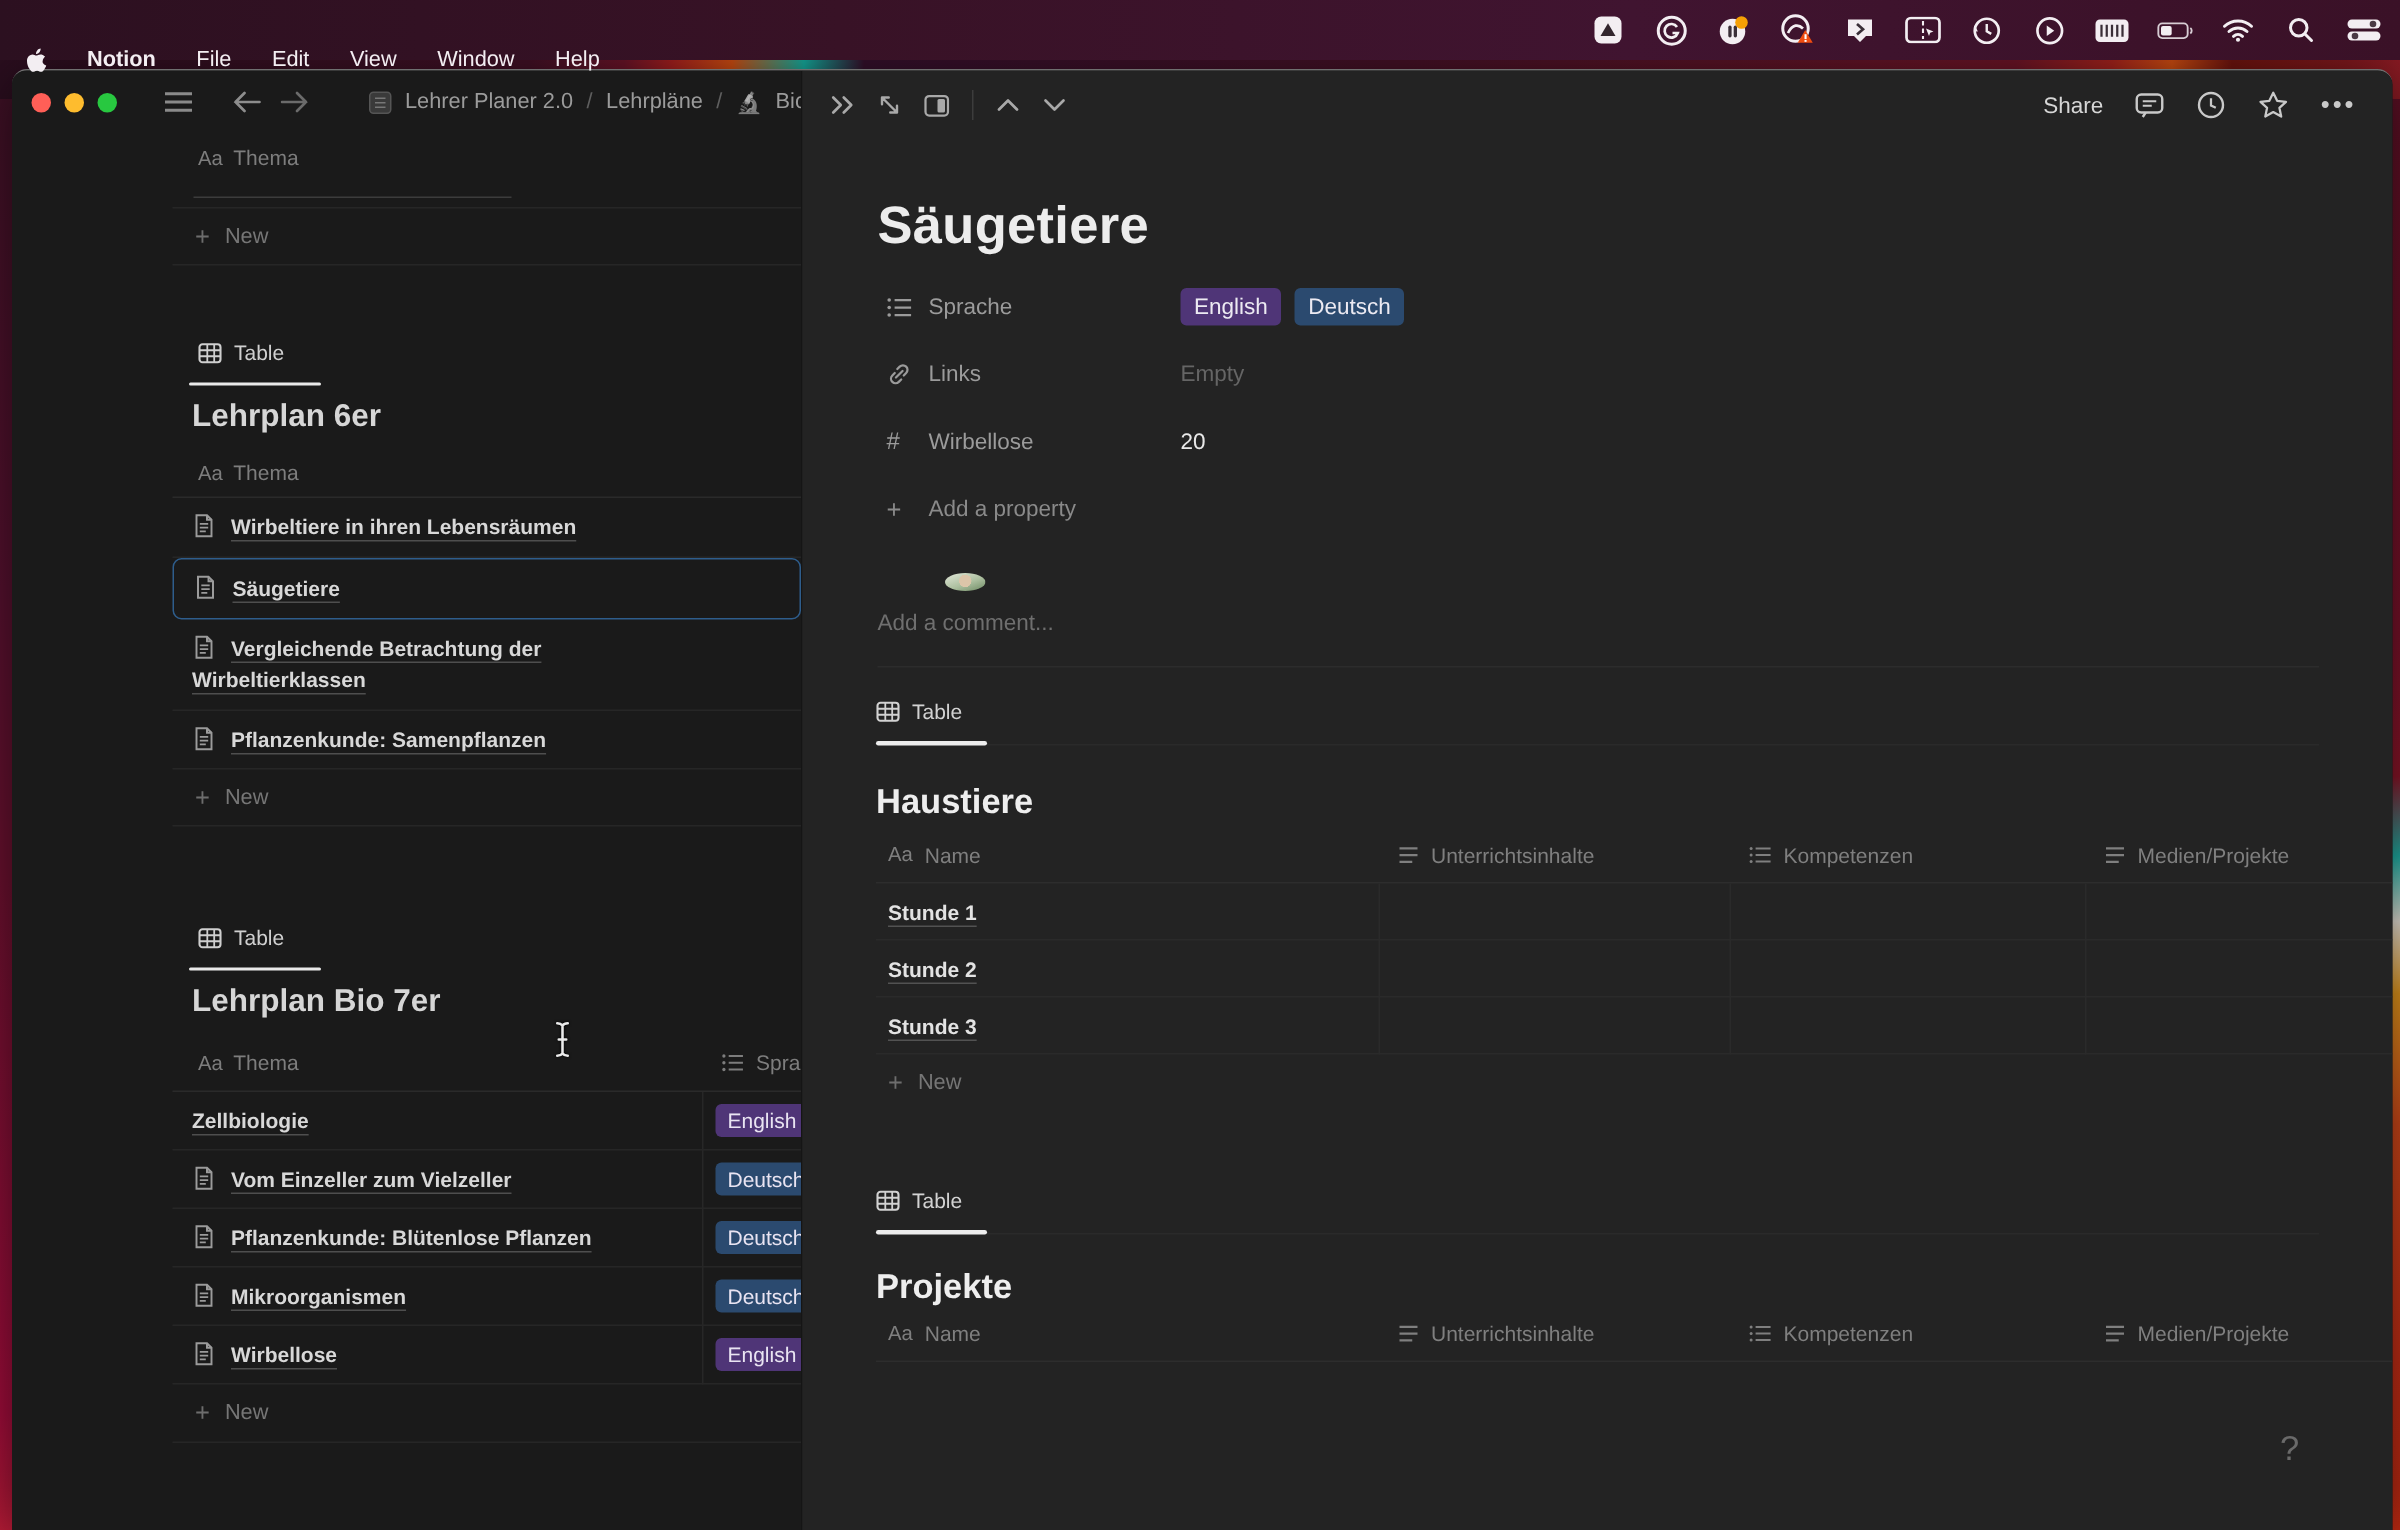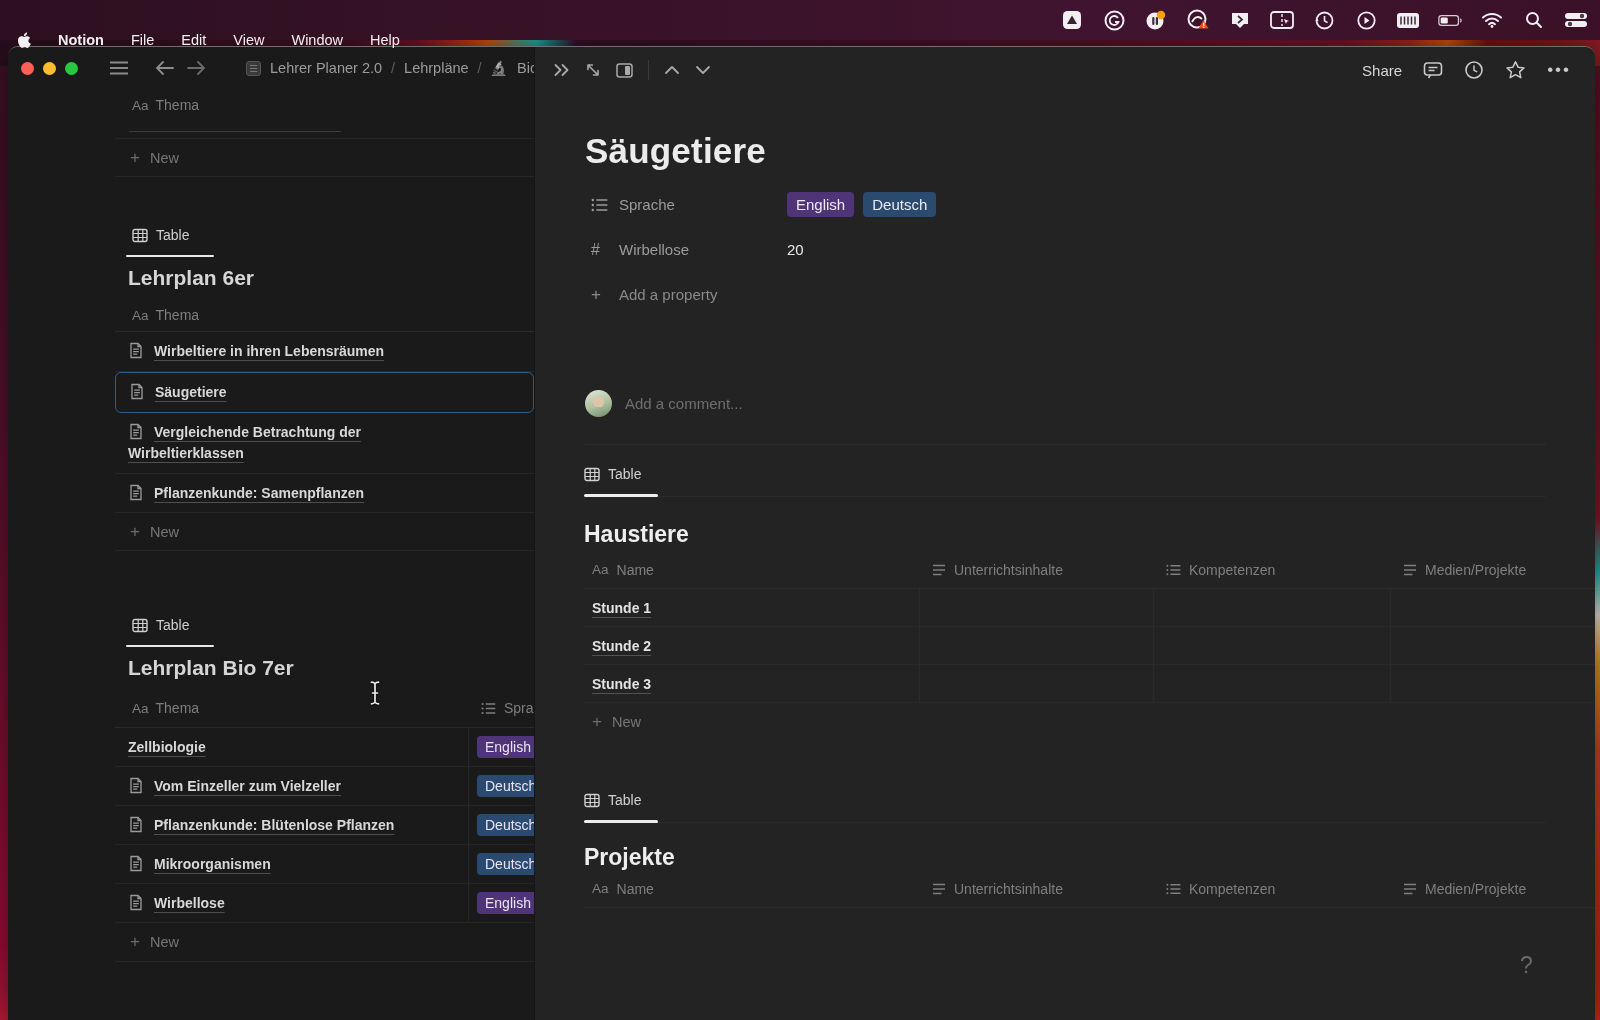--- a/index.html
+++ b/index.html
@@ -82,21 +82,21 @@
   .dots { font-size:17px; letter-spacing:2px; color:#c9c9c9; }
 
   .pk-title { position:absolute; left:50px; top:84px; font-size:35px; font-weight:700; color:#ececec; letter-spacing:.2px; }
   .props { position:absolute; left:56px; top:135px; width:900px; }
   .prow { height:45px; display:flex; align-items:center; }
   .plabel { width:196px; display:flex; align-items:center; gap:11px; color:#9b9b9b; font-size:15px; }
   .pvalue { display:flex; align-items:center; gap:9px; color:#e8e8e8; font-size:15px; }
   .pvalue.empty { color:#656565; }
   .bigtag { height:25px; line-height:25px; padding:0 9px; border-radius:4px; font-size:15px; color:#eceaf2; }
   .addprop { color:#8a8a8a; }
-  .comment { position:absolute; left:50px; top:335px; height:42px; display:flex; align-items:center; gap:13px; }
+  .comment { position:absolute; left:50px; top:335px; height:42px; display:flex; align-items:center; gap:13px;flex-direction:column; }
   .avatar { width:27px; height:27px; border-radius:50%;
             background:radial-gradient(circle at 50% 44%,#dcc5a9 0 27%,rgba(0,0,0,0) 28%),
                        linear-gradient(160deg,#e3e8da 0%,#adc0a0 55%,#6d8a63 100%); }
   .cmt-ph { color:#6f6f6f; font-size:15px; }
   .hdiv { position:absolute; left:50px; width:961px; height:1px; background:#2c2c2c; }
 
   .pk-viewtab { position:absolute; left:49px; height:40px; display:flex; align-items:flex-start; padding-top:8px; }
   .pk-viewtab .vt-inner { display:flex; align-items:center; gap:8px; color:#d2d2d2; font-size:14px; }
   .pk-bar { position:absolute; height:2.5px; background:#ededed; border-radius:2px; left:49px; width:74px; }
   .pk-tabline { position:absolute; left:49px; width:962px; height:1px; background:#2a2a2a; }
@@ -482,20 +482,29 @@
             </svg>
           <span>Sprache</span>
         </span>
         <span class="pvalue">
           <span class="bigtag" style="background: rgb(79, 53, 119);">English</span>
           <span class="bigtag" style="background: rgb(43, 74, 111);">Deutsch</span>
         </span>
       </div>
       <div class="prow">
         <span class="plabel">
+          <svg class="ic" width="17" height="17" viewBox="0 0 17 17">
+              <path d="M7.2 5 l1.6-1.6 a3 3 0 0 1 4.3 4.3 L11.5 9.3 M9.8 12 l-1.6 1.6 a3 3 0 0 1 -4.3 -4.3 L5.5 7.7 M6.3 10.7 l4.4-4.4" fill="none" stroke="#9b9b9b" stroke-width="1.5" stroke-linecap="round"></path>
+            </svg>
+          <span>Links</span>
+        </span>
+        <span class="pvalue empty">Empty</span>
+      </div>
+      <div class="prow">
+        <span class="plabel">
           <span style="font-size:16px;color:#9b9b9b;width:17px">#</span>
           <span>Wirbellose</span>
         </span>
         <span class="pvalue">20</span>
       </div>
       <div class="prow">
         <span class="plabel addprop">
           <span style="font-size:17px;color:#8a8a8a;width:17px">+</span>
           <span>Add a property</span>
         </span>

